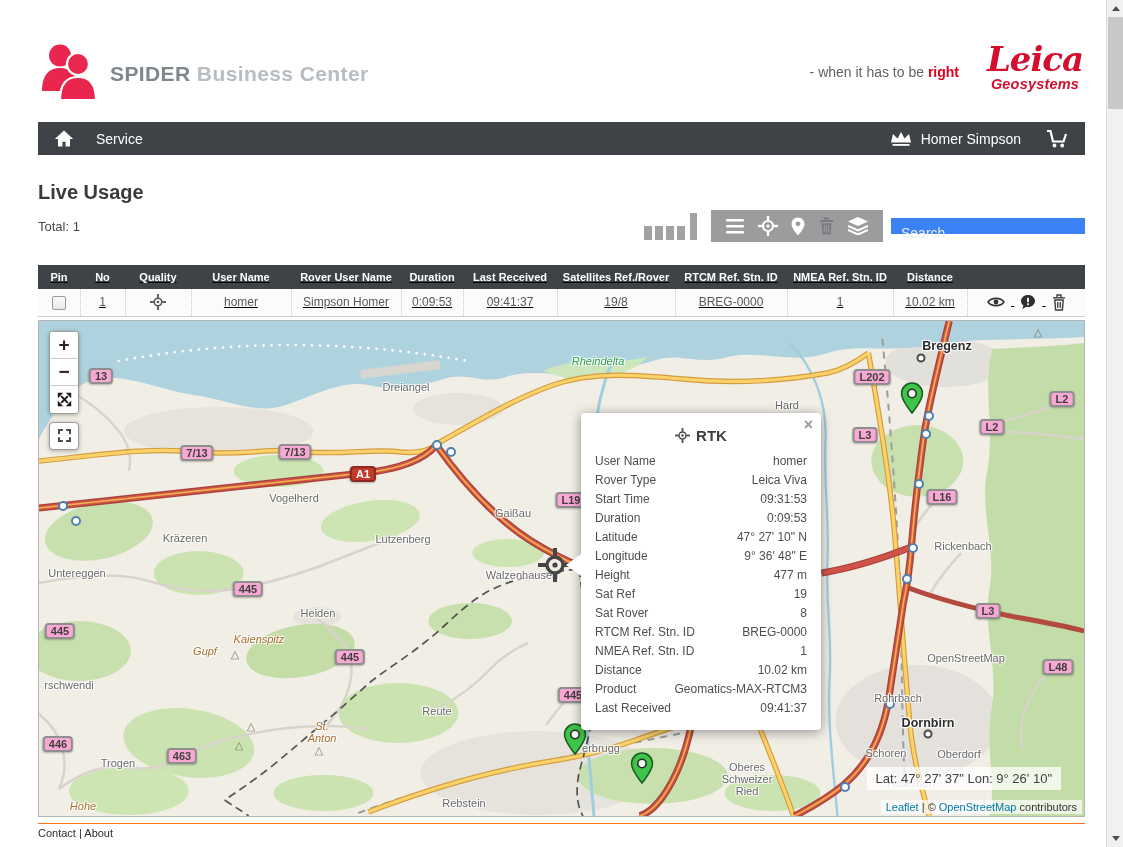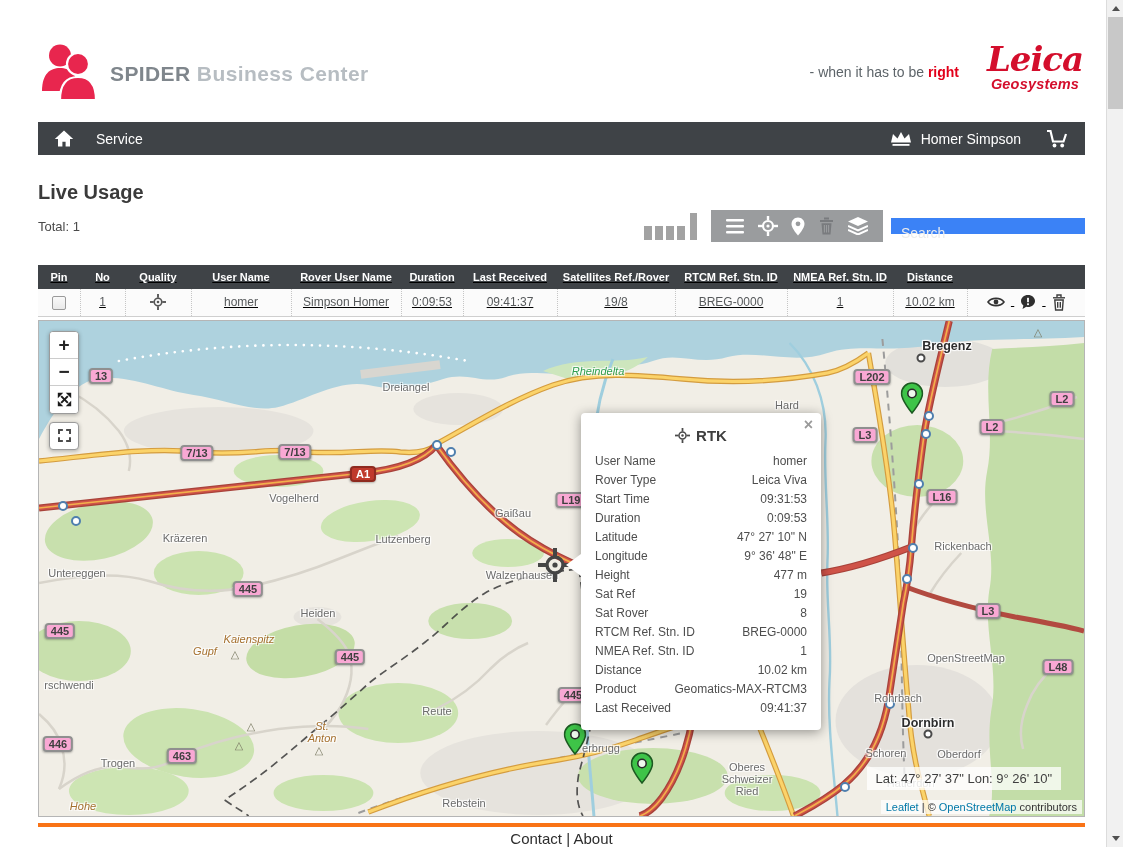--- a/index.html
+++ b/index.html
@@ -113,22 +113,22 @@
   .popup-tail { position:absolute; left:-15px; top:141px; width:0; height:0;
     border-top:11px solid transparent; border-bottom:11px solid transparent; border-right:15px solid #fff; }
   .popup-close { position:absolute; right:8px; top:4px; color:#9a9a9a; font-size:16px;
     font-weight:bold; cursor:pointer; line-height:16px; }
   .popup-title { display:flex; align-items:center; justify-content:center;
     font-size:15px; font-weight:bold; color:#3e3e3e; margin:6px 0 8px; }
   .popup-title svg { margin-right:6px; }
   .popup-row { display:flex; justify-content:space-between; font-size:12px; color:#4e4e4e; line-height:19px; }
 
   
-  .footer { margin-top:6px; border-top:4px solid #f97316; padding-top:3px;
-    text-align:center; font-size:15px; color:#2d2d2d; }
+  .footer { margin-top:6px; border-top:1px solid #f97316; padding-top:3px;
+    text-align:left; font-size:11px; color:#2d2d2d; }
   .footer a { color:#2d2d2d; cursor:pointer; }
 </style>
 </head>
 <body>
 
 <div class="content">
 
   <header class="app-header">
     <div class="brand">
       <span>
@@ -412,30 +412,30 @@
       <g fill="none" stroke="#3a3a3a" stroke-width="1.7" stroke-dasharray="8,5" opacity="0.85">
         <path d="M752,168 C722,196 678,220 641,236 C606,249 572,246 541,248 C502,252 472,258 447,272 C422,287 407,306 387,321 C367,337 347,349 332,361 C317,374 301,389 286,401 C269,415 251,431 231,447 C213,461 198,471 186,479"></path>
         <path d="M541,248 C546,284 551,318 556,352 C560,386 549,422 541,452 C537,474 540,486 545,495"></path>
         <path d="M186,479 C196,486 205,491 210,495"></path>
       </g>
     </svg>
 
     <div style="position:absolute;inset:0;">
         <div class="map-town bold" style="position: absolute; left: 908px; top: 25px;">Bregenz</div>
         <div class="map-town " style="position: absolute; left: 367px; top: 66px;">Dreiangel</div>
-        <div class="map-town water" style="position: absolute; left: 559px; top: 50px;">Rheindelta</div>
+        <div class="map-town water" style="position: absolute; left: 559px; top: 40px;">Rheindelta</div>
         <div class="map-town " style="position: absolute; left: 748px; top: 84px;">Hard</div>
         <div class="map-town " style="position: absolute; left: 255px; top: 177px;">Vogelherd</div>
         <div class="map-town " style="position: absolute; left: 474px; top: 192px;">Gaißau</div>
         <div class="map-town " style="position: absolute; left: 364px; top: 218px;">Lutzenberg</div>
         <div class="map-town " style="position: absolute; left: 146px; top: 217px;">Kräzeren</div>
         <div class="map-town " style="position: absolute; left: 38px; top: 252px;">Untereggen</div>
         <div class="map-town " style="position: absolute; left: 483px; top: 254px;">Walzenhausen</div>
         <div class="map-town " style="position: absolute; left: 279px; top: 292px;">Heiden</div>
-        <div class="map-town peak" style="position: absolute; left: 196px; top: 318px; padding-left: 28px;">Kaienspitz</div>
+        <div class="map-town peak" style="position: absolute; left: 206px; top: 318px; padding-left: 28px;">Kaienspitz</div>
         <div class="map-town peak" style="position: absolute; left: 166px; top: 330px;">Gupf</div>
         <div class="map-town " style="position: absolute; left: 30px; top: 364px;">rschwendi</div>
         <div class="map-town " style="position: absolute; left: 79px; top: 442px;">Trogen</div>
         <div class="map-town peak" style="position: absolute; left: 44px; top: 485px;">Hohe</div>
         <div class="map-town peak" style="position: absolute; left: 283px; top: 411px;">St.<br>Anton</div>
         <div class="map-town " style="position: absolute; left: 398px; top: 390px;">Reute</div>
         <div class="map-town " style="position: absolute; left: 425px; top: 482px;">Rebstein</div>
         <div class="map-town " style="position: absolute; left: 562px; top: 427px;">erbrugg</div>
         <div class="map-town " style="position: absolute; left: 708px; top: 458px;">Oberes<br>Schweizer<br>Ried</div>
         <div class="map-town " style="position: absolute; left: 924px; top: 225px;">Rickenbach</div>

